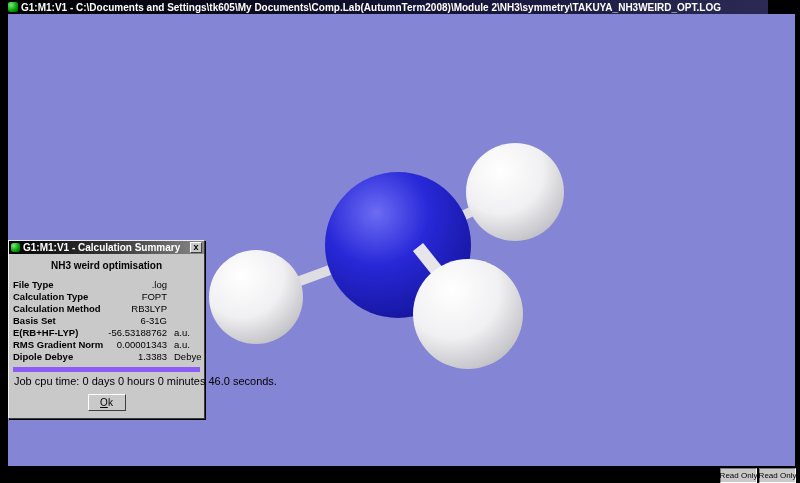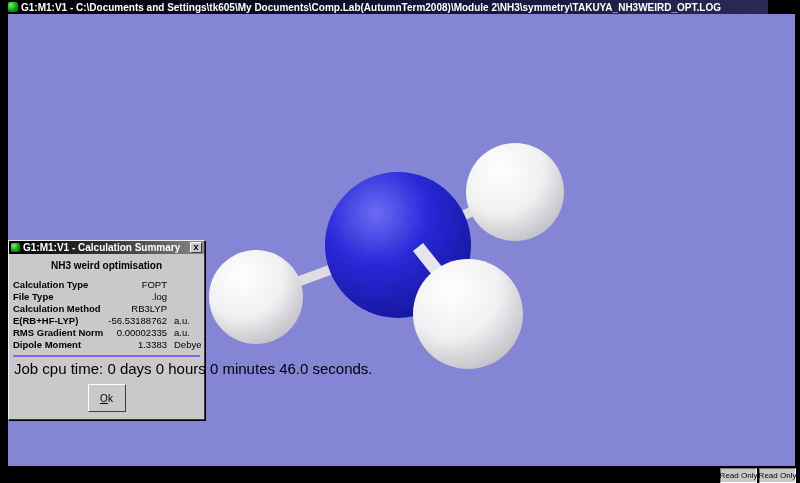--- a/index.html
+++ b/index.html
@@ -101,30 +101,30 @@
   .dlg-row {
     display: grid;
     grid-template-columns: 90px 64px 1fr;
     height: 12px;
     align-items: center;
   }
   .dlg-row .lbl { font-size: 9.5px; font-weight: bold; color: #000; white-space: nowrap; }
   .dlg-row .val { font-size: 9.5px; color: #000; text-align: right; white-space: nowrap; }
   .dlg-row .unit { font-size: 9.5px; color: #000; padding-left: 7px; white-space: nowrap; }
   .dlg-cpu {
-    font-size: 15px;
+    font-size: 11px;
     color: #000;
     margin-top: 5px;
     padding: 3px 0 0 1px;
-    border-top: 2px solid #8b5cf6;
+    border-top: 5px solid #8b5cf6;
     white-space: nowrap;
   }
   .dlg-btnrow { display: flex; justify-content: center; margin: 7px 0 3px 0; }
   .ok-btn {
-    width: 38px; height: 28px;
+    width: 38px; height: 17px;
     background: #c9c9c9;
     border-top: 1px solid #ffffff;
     border-left: 1px solid #ffffff;
     border-right: 1px solid #404040;
     border-bottom: 1px solid #404040;
     font-family: "Liberation Sans", sans-serif;
     font-size: 10px;
     color: #000;
     text-align: center;
     cursor: default;
@@ -197,46 +197,51 @@
   <div class="dialog">
     <div class="dlg-titlebar">
       <div class="dlg-icon"></div>
       <div class="dlg-title">G1:M1:V1 - Calculation Summary</div>
       <div class="dlg-close">x</div>
     </div>
     <div class="dlg-body">
       <div class="dlg-heading">NH3 weird optimisation</div>
 
       <div class="dlg-row">
+        <span class="lbl">File Type</span>
+        <span class="val">.log</span>
+        <span class="unit"></span>
+      </div>
+      <div class="dlg-row">
         <span class="lbl">Calculation Type</span>
         <span class="val">FOPT</span>
         <span class="unit"></span>
       </div>
       <div class="dlg-row">
-        <span class="lbl">File Type</span>
-        <span class="val">.log</span>
-        <span class="unit"></span>
-      </div>
-      <div class="dlg-row">
         <span class="lbl">Calculation Method</span>
         <span class="val">RB3LYP</span>
+        <span class="unit"></span>
+      </div>
+      <div class="dlg-row">
+        <span class="lbl">Basis Set</span>
+        <span class="val">6-31G</span>
         <span class="unit"></span>
       </div>
       <div class="dlg-row">
         <span class="lbl">E(RB+HF-LYP)</span>
         <span class="val">-56.53188762</span>
         <span class="unit">a.u.</span>
       </div>
       <div class="dlg-row">
         <span class="lbl">RMS Gradient Norm</span>
-        <span class="val">0.00002335</span>
+        <span class="val">0.00001343</span>
         <span class="unit">a.u.</span>
       </div>
       <div class="dlg-row">
-        <span class="lbl">Dipole Moment</span>
+        <span class="lbl">Dipole Debye</span>
         <span class="val">1.3383</span>
         <span class="unit">Debye</span>
       </div>
 
       <div class="dlg-cpu">Job cpu time:  0 days  0 hours  0 minutes  46.0 seconds.</div>
 
       <div class="dlg-btnrow">
         <button class="ok-btn">Ok</button>
       </div>
     </div>

